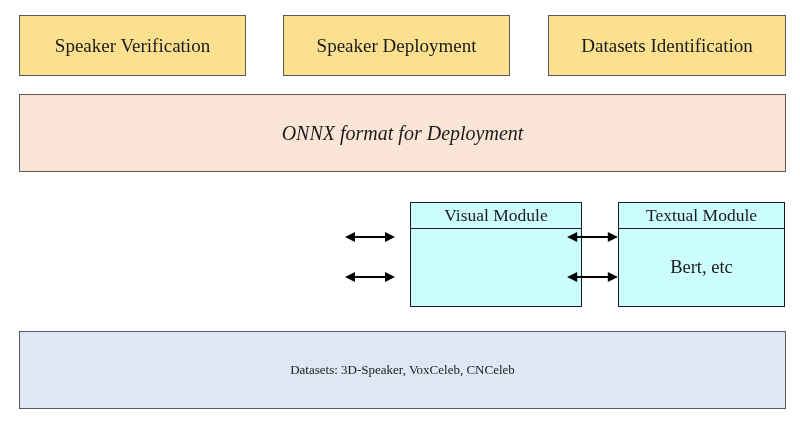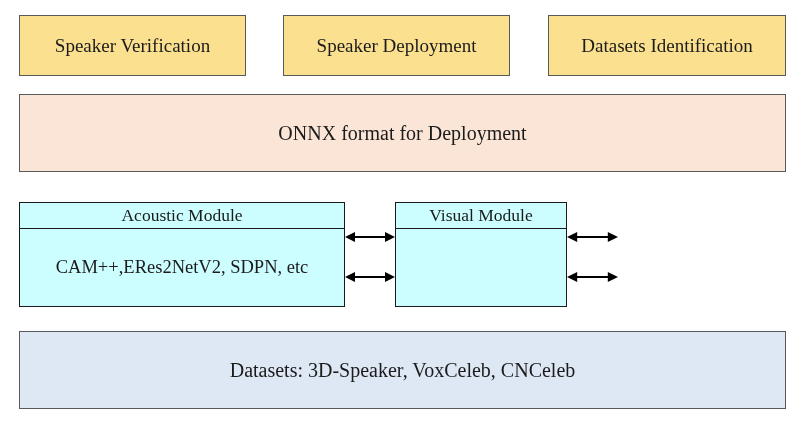--- a/index.html
+++ b/index.html
@@ -36,34 +36,35 @@
   #task-2 { left: 548px; width: 238px; }
 
   .deploy-box {
     left: 19px;
     top: 94px;
     width: 767px;
     height: 78px;
     background: var(--deployment-fill, #fbe5d6);
     border: 1.6px solid var(--box-border, #595959);
     font-size: 20px;
+    font-style: italic;
   }
 
   .module-box {
     position: absolute;
     box-sizing: border-box;
     top: 202px;
     height: 105px;
     background: var(--module-fill, #ccfeff);
     border: 1.4px solid var(--module-border, #1a1a1a);
     display: flex;
     flex-direction: column;
   }
   #module-acoustic { left: 19px;  width: 326px; }
-  #module-visual   { left: 395px; width: 172px; }
+  #module-visual   { left: 410px; width: 172px; }
   #module-textual  { left: 618px; width: 167px; }
 
   .module-header {
     box-sizing: border-box;
     height: 26px;
     border-bottom: 1.4px solid var(--module-border, #1a1a1a);
     display: flex;
     align-items: center;
     justify-content: center;
     font-size: 17.5px;
@@ -80,21 +81,21 @@
     white-space: pre-line;
   }
 
   .datasets-box {
     left: 19px;
     top: 331px;
     width: 767px;
     height: 78px;
     background: var(--datasets-fill, #dee8f4);
     border: 1.6px solid var(--box-border, #595959);
-    font-size: 20px;
+    font-size: 13px;
   }
 
   .arrow {
     position: absolute;
     height: 14px;
   }
   .arrow svg { display: block; width: 100%; height: 100%; }
   .arrow line    { stroke: var(--arrow, #000); stroke-width: 2.2; }
   .arrow polygon { fill: var(--arrow, #000); }
 
@@ -115,29 +116,29 @@
     <span>Speaker Deployment</span>
   </div>
   <div class="box task-box" id="task-2">
     <span>Datasets Identification</span>
   </div>
 
   <div class="box deploy-box">
     <span>ONNX format for Deployment</span>
   </div>
 
-  <div class="module-box" id="module-acoustic">
-    <div class="module-header">Acoustic Module</div>
-    <div class="module-content">CAM++,ERes2NetV2, SDPN, etc</div>
-  </div>
 
   <div class="module-box" id="module-visual">
     <div class="module-header">Visual Module</div>
   </div>
 
+  <div class="module-box" id="module-textual">
+    <div class="module-header">Textual Module</div>
+    <div class="module-content">Bert, etc</div>
+  </div>
 
   <div class="arrow" id="arrow-av-top">
     <svg viewBox="0 0 50 14" preserveAspectRatio="none">
       <line x1="7" y1="7" x2="43" y2="7"></line>
       <polygon points="0,7 10,2 10,12"></polygon>
       <polygon points="50,7 40,2 40,12"></polygon>
     </svg>
   </div>
   <div class="arrow" id="arrow-av-bot">
     <svg viewBox="0 0 50 14" preserveAspectRatio="none">

